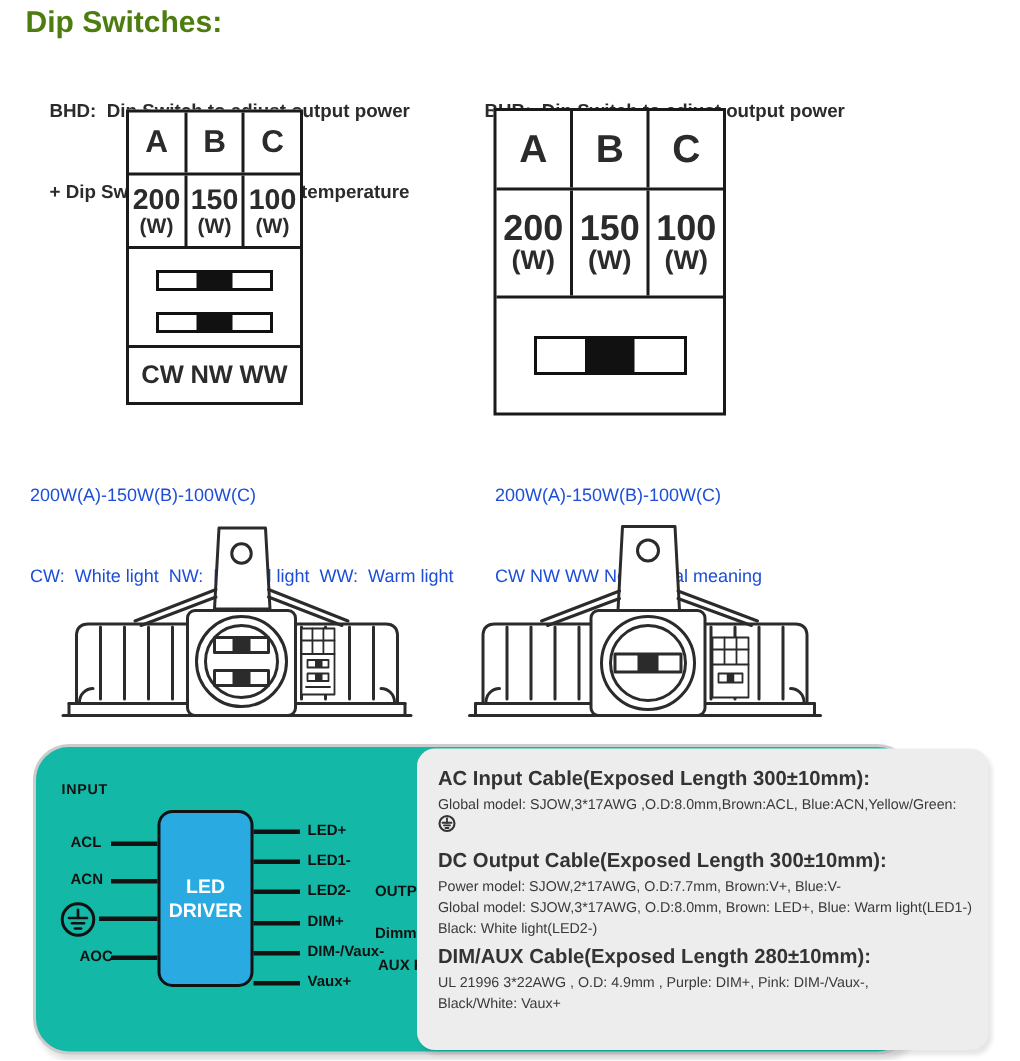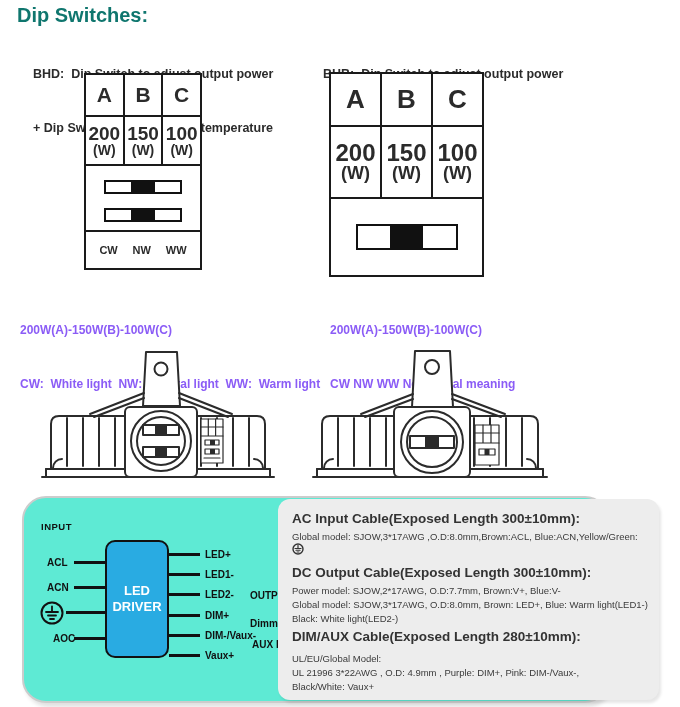--- a/index.html
+++ b/index.html
@@ -4,21 +4,21 @@
 <style>
   * { margin:0; padding:0; box-sizing:border-box; }
   html,body { background:#fff; }
   .page {
     position:relative; width:680px; height:707px; background:#ffffff;
     font-family:"Liberation Sans", sans-serif; color:#2b2b2b; overflow:hidden;
   }
   .abs { position:absolute; }
 
   
-  .page-title { left:17px; top:4px; font-size:20px; font-weight:bold; color:#0f766e; }
+  .page-title { left:17px; top:4px; font-size:20px; font-weight:bold; color:#4d7c0f; }
   .subnote { font-size:12.5px; font-weight:bold; color:#2b2b2b; line-height:18px; white-space:pre-wrap; }
   .bhd-note { left:33px; top:29px; }
   .bhb-note { left:323px; top:29px; }
 
   
   .dip-table { border:2px solid #1a1a1a; background:#fff; display:flex; flex-direction:column; }
   .table-bhd { left:84px; top:73px; width:118px; height:197px; }
   .table-bhb { left:329px; top:72px; width:155px; height:205px; }
   .trow { display:flex; }
   .trow.bordered { border-top:2px solid #1a1a1a; }
@@ -36,34 +36,34 @@
   .table-bhb .row-power .pw-unit { font-size:18px; line-height:19px; }
   .row-switch { flex:1; border-top:2px solid #1a1a1a; display:flex; flex-direction:column; align-items:center; }
   .table-bhd .row-switch { padding-top:14px; gap:14px; }
   .table-bhb .row-switch { padding-top:25px; }
   .dip-switch { border:2px solid #111; background:#fff; display:flex; }
   .table-bhd .dip-switch { width:78px; height:14px; }
   .table-bhb .dip-switch { width:102px; height:26px; }
   .dip-switch .seg { flex:1; }
   .dip-switch .seg.on { background:#111; }
   .row-foot { height:38px; border-top:2px solid #1a1a1a; display:flex; align-items:center; justify-content:space-around; padding:0 6px; }
-  .row-foot span { font-size:11px; font-weight:bold; }
-
-  
-  .caption { font-size:12px; font-weight:bold; line-height:18px; white-space:pre-wrap; color:#8b5cf6; }
+  .row-foot span { font-size:17px; font-weight:bold; }
+
+  
+  .caption { font-size:12px; font-weight:normal; line-height:18px; white-space:pre-wrap; color:#1d4ed8; }
   .cap-bhd { left:20px; top:285px; }
   .cap-bhb { left:330px; top:285px; }
 
   
   .device-svg { position:absolute; }
 
   
   .panel {
     left:22px; top:496px; width:587px; height:207px;
-    border:2px solid #cccccc; border-radius:24px; background:#5eead4;
+    border:2px solid #cccccc; border-radius:24px; background:#14b8a6;
     box-shadow:3px 4px 4px rgba(0,0,0,0.12);
   }
   .graybox {
     position:absolute; left:254px; top:1px; width:381px; height:201px;
     background:#ededed; border-radius:12px; box-shadow:2px 3px 3px rgba(0,0,0,0.10);
     padding:8px 10px 0 14px;
   }
   .graybox h3 { font-size:13.5px; font-weight:bold; color:#333; margin:4px 0 5px; }
   .graybox p { font-size:9.5px; color:#3a3a3a; margin:2px 0; line-height:12px; }
   .graybox .gap-above { margin-top:9px; }
@@ -309,19 +309,18 @@
               <path d="M8,14.5 H16"></path>
               <path d="M10,18 H14"></path>
           </g>
         </svg>
       </p>
       <h3 class="gap-above">DC Output Cable(Exposed Length 300±10mm):</h3>
       <p>Power model: SJOW,2*17AWG, O.D:7.7mm, Brown:V+, Blue:V-</p>
       <p>Global model: SJOW,3*17AWG, O.D:8.0mm, Brown: LED+, Blue: Warm light(LED1-)</p>
       <p>Black: White light(LED2-)</p>
       <h3>DIM/AUX Cable(Exposed Length 280±10mm):</h3>
-      <p class="gap-above">UL/EU/Global  Model:</p>
       <p>UL 21996 3*22AWG , O.D: 4.9mm , Purple: DIM+, Pink: DIM-/Vaux-,</p>
       <p>Black/White: Vaux+</p>
     </div>
   </div>
 
 </div>
 
 </body></html>

